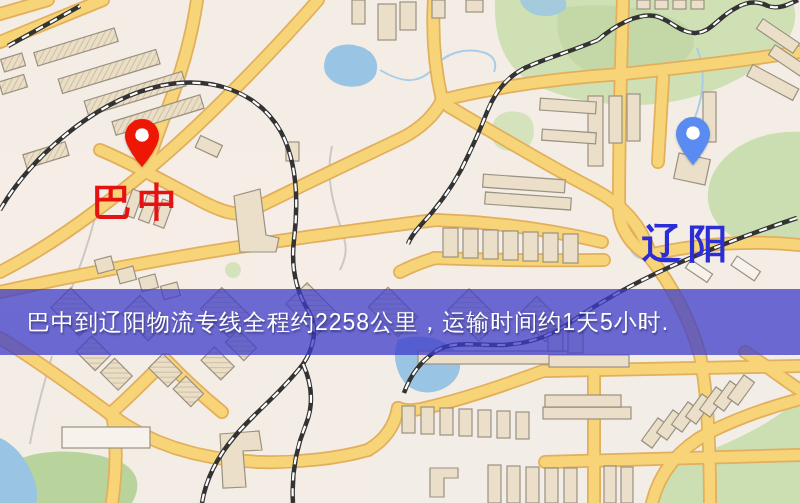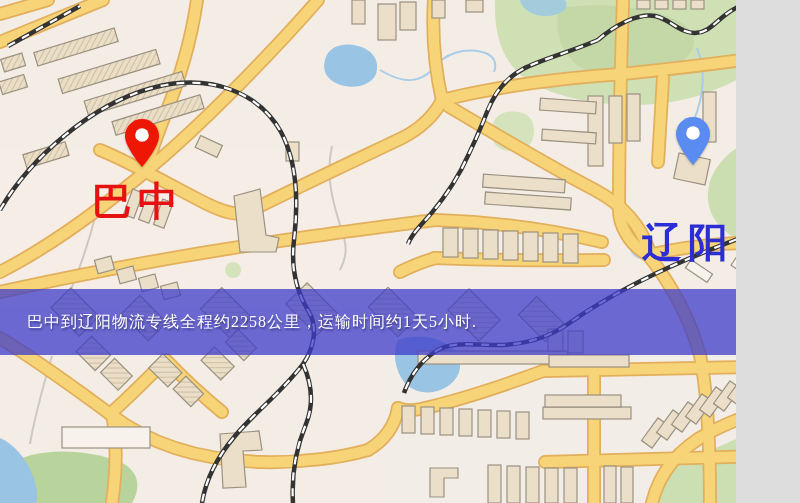--- a/index.html
+++ b/index.html
@@ -1,36 +1,36 @@
 <!DOCTYPE html>
 <html><head>
 <meta charset="utf-8">
 <style>
   html,body{margin:0;padding:0;background:#ddd;}
   .stage{
-    position:relative;width:736px;height:503px;overflow:hidden;
-    font-family:Liberation Serif, serif;background:#f4ede5;
+    position:relative;width:800px;height:503px;overflow:hidden;
+    font-family:Liberation Sans, sans-serif;background:#f4ede5;
   }
   .stage svg.basemap{position:absolute;left:0;top:0;display:block;}
   .pin{position:absolute;width:34px;height:48px;}
   .pin svg{display:block;filter:drop-shadow(0 1px 1px rgba(0,0,0,.25));}
   .pin.origin{left:125px;top:119px;}
   .pin.dest{left:676px;top:117px;}
   .city-label{
     position:absolute;font-weight:700;font-size:40px;line-height:1;
     letter-spacing:6px;white-space:nowrap;
   }
   .city-label.origin{left:92px;top:182px;color:#e61212;}
   .city-label.dest{left:642px;top:179px;color:#2b2ed6;margin-top:44px;}
   .banner{
     position:absolute;left:0;top:289px;width:800px;height:66px;
     background:rgba(62,60,202,0.75);
   }
   .banner .banner-text{
-    display:block;padding-left:27px;line-height:66px;font-size:16px;
+    display:block;padding-left:27px;line-height:66px;font-size:23px;
     color:#ffffff;letter-spacing:1px;white-space:nowrap;
     text-shadow:1px 2px 2px rgba(30,30,80,0.55);
   }
 </style>
 </head>
 <body>
 
 <div class="stage">
 
   <svg class="basemap" width="800" height="503" viewBox="0 0 800 503">

